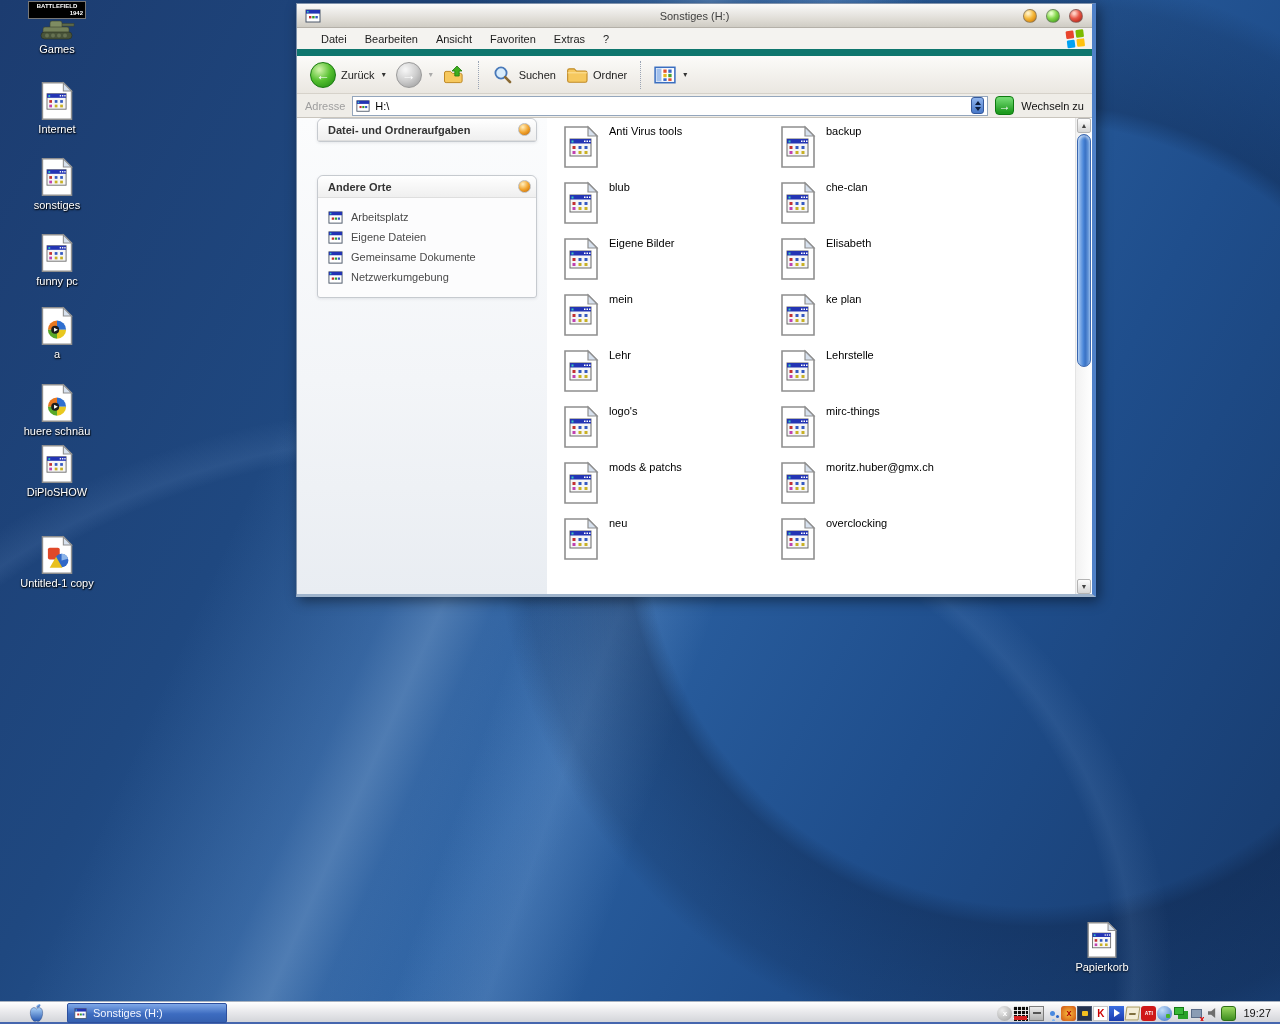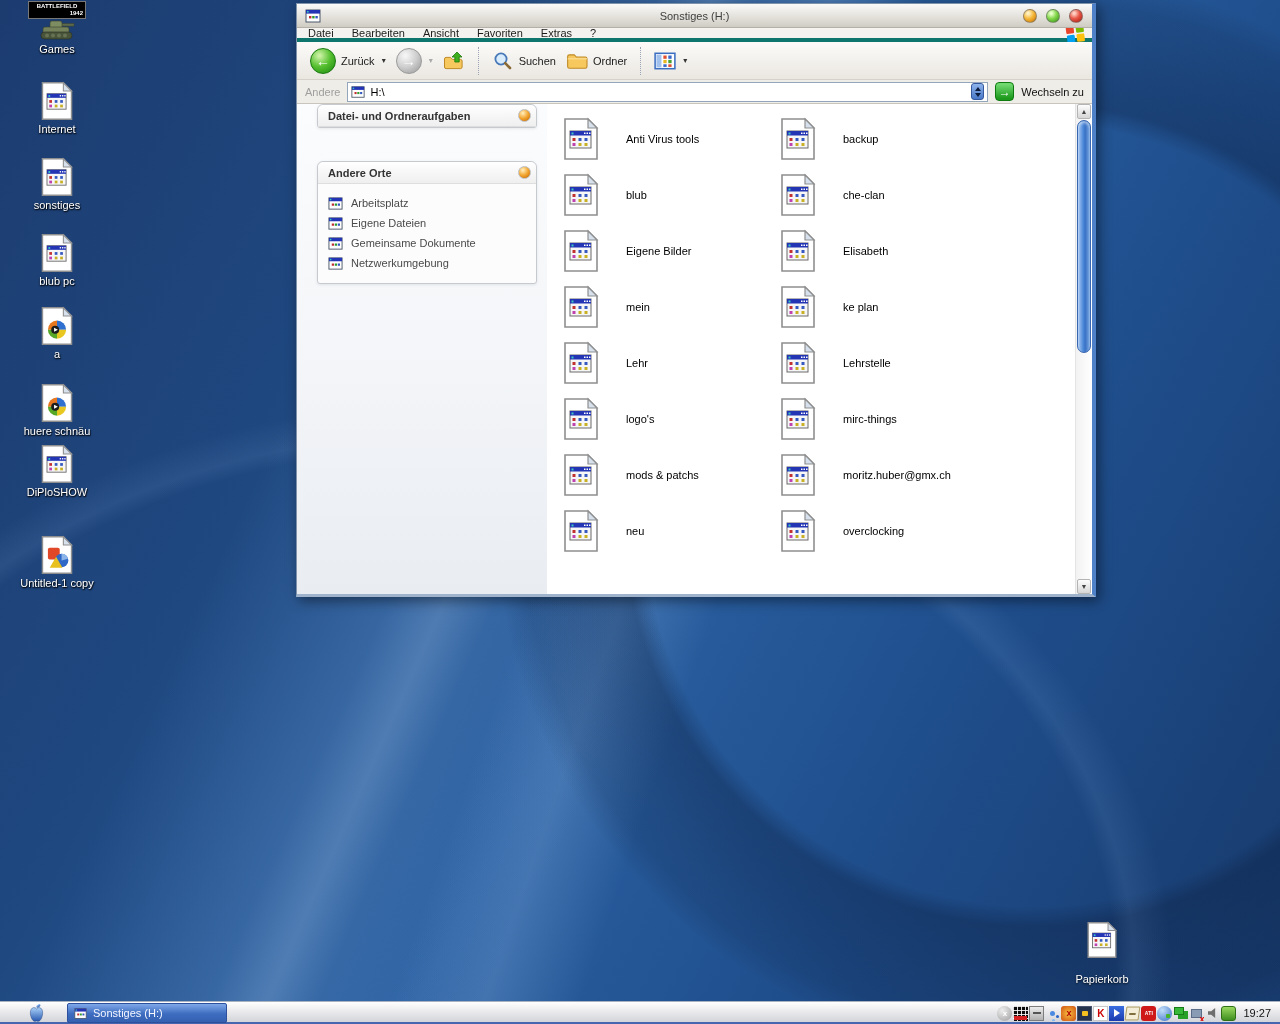--- a/index.html
+++ b/index.html
@@ -21,39 +21,39 @@
   
   .dicon{position:absolute;left:17px;width:80px;text-align:center;cursor:default}
   .dicon .dlabel{margin-top:2px;color:#fff;text-shadow:0 1px 2px rgba(0,0,0,.9),1px 1px 1px rgba(0,0,0,.7)}
   .dicon svg.big{width:34px;height:40px;display:block;margin:0 auto}
   .bf-banner{margin:0 auto;width:58px;background:#000;color:#fff;font-weight:bold;
     font-size:6px;line-height:1.15;padding:1px 2px;text-align:center;border:1px solid #777}
   .bf-banner .l2{display:block;text-align:right}
   svg.tank{width:38px;height:24px;display:block;margin:-2px auto 0}
   .dicon-bin{position:absolute;left:1062px;top:921px;width:80px;text-align:center}
   .dicon-bin svg{width:32px;height:38px;display:block;margin:0 auto}
-  .dicon-bin .dlabel{margin-top:14px;color:#fff;text-shadow:0 1px 2px rgba(0,0,0,.9)}
+  .dicon-bin .dlabel{margin-top:2px;color:#fff;text-shadow:0 1px 2px rgba(0,0,0,.9)}
 
   
   .window{position:absolute;left:296px;top:3px;width:800px;height:594px;
     display:flex;flex-direction:column;background:#ece9e2;
     border:1px solid #7f92ac;border-right:4px solid #4f81c8;border-bottom:3px solid #9fb4cc;
     box-shadow:3px 4px 12px rgba(0,0,0,.45)}
   .titlebar{height:24px;flex:none;position:relative;display:flex;align-items:center;
     background:linear-gradient(#fafafa,#dedbd4 70%,#cfccc4);border-bottom:1px solid #b4b0a8}
   .title-icon{position:absolute;left:8px;top:4px;width:16px;height:16px}
   .title-text{flex:1;text-align:center;color:#3f3f3f}
   .lights{position:absolute;right:9px;top:5px;display:flex;gap:9px}
   .light{width:14px;height:14px;border-radius:50%;border:1px solid rgba(110,110,110,.65)}
   .l-orange{background:radial-gradient(circle at 35% 28%,#fff0c0 8%,#f5b93c 45%,#d07800 92%)}
   .l-green{background:radial-gradient(circle at 35% 28%,#e6ffc8 8%,#86d84e 45%,#3a9a14 92%)}
   .l-red{background:radial-gradient(circle at 35% 28%,#ffd0c4 8%,#e85848 45%,#b01e10 92%)}
 
-  .menubar{height:14px;flex:none;display:flex;align-items:center;padding-left:2px;
-    background:#f4f3f0;border-bottom:4px solid #0f766e}
+  .menubar{height:28px;flex:none;display:flex;align-items:center;padding-left:15px;
+    background:#f4f3f0;border-bottom:7px solid #0f766e}
   .menu-item{padding:3px 9px;color:#1c1c1c}
   .winflag{margin-left:auto;margin-right:5px;width:24px;height:21px}
 
   .toolbar{height:38px;flex:none;display:flex;align-items:center;padding-left:8px;
     background:linear-gradient(#fcfbf9,#eae7e1);border-bottom:1px solid #d6d2ca;color:#1c1c1c}
   .tbtn{display:flex;align-items:center;gap:5px;padding:0 5px}
   .circle{width:26px;height:26px;border-radius:50%;display:flex;align-items:center;justify-content:center;
     color:#fff;font-size:14px;font-weight:bold}
   .c-back{background:radial-gradient(circle at 35% 28%,#c8f0a0 5%,#56c030 48%,#1e8a10 95%);border:1px solid #187a0e}
   .c-fwd{background:radial-gradient(circle at 35% 28%,#f4f4f4 5%,#cfcfcf 48%,#9a9a9a 95%);border:1px solid #9a9a9a}
@@ -87,21 +87,21 @@
   .p3 .panel-h{border-bottom:none;border-radius:6px 6px 3px 3px}
   .panel-ball{margin-left:auto;width:13px;height:13px;border-radius:50%;border:1px solid #bdbdbd}
   .b-orange{background:radial-gradient(circle at 35% 28%,#ffe8b0 5%,#f2a530 50%,#c46800 95%)}
   .b-green{background:radial-gradient(circle at 35% 28%,#e8ffc8 5%,#8cd84e 50%,#379410 95%)}
   .panel-b{padding:9px 6px 10px 10px}
   .pitem{display:flex;align-items:center;gap:8px;height:20px;color:#4a4a4a}
   .pitem svg{width:15px;height:15px;flex:none}
 
   .files{position:absolute;left:250px;right:17px;top:0;bottom:0;overflow:hidden;background:#fff;
     padding:7px 0 0 16px;display:grid;grid-template-columns:217px 217px;grid-auto-rows:56px}
-  .file{display:flex;align-items:center;gap:27px}
+  .file{display:flex;gap:10px}
   .file svg{width:36px;height:44px;flex:none}
   .flabel{color:#000}
 
   .vscroll{position:absolute;right:0;top:0;bottom:0;width:17px;border-left:1px solid #e4e4e4;
     background:linear-gradient(90deg,#f2f2f2,#ffffff)}
   .sb-btn{position:absolute;left:1px;right:1px;height:15px;border:1px solid #b4b4b4;border-radius:2px;
     background:linear-gradient(#fdfdfd,#d6d6d6);display:flex;align-items:center;justify-content:center;
     font-size:7px;color:#444}
   .sb-up{top:0}.sb-dn{bottom:0}
   .sb-thumb{position:absolute;left:1px;right:1px;top:16px;height:233px;border-radius:8px;border:1px solid #3866b0;
@@ -278,21 +278,21 @@
   <div class="dicon" style="top:157px">
     <svg class="big">
         <use href="#sym-docwin"></use>
       </svg>
     <div class="dlabel">sonstiges</div>
   </div>
   <div class="dicon" style="top:233px">
     <svg class="big">
         <use href="#sym-docwin"></use>
       </svg>
-    <div class="dlabel">blub pc</div>
+    <div class="dlabel">funny pc</div>
   </div>
   <div class="dicon" style="top:306px">
     <svg class="big">
         <use href="#sym-media"></use>
       </svg>
     <div class="dlabel">a</div>
   </div>
   <div class="dicon" style="top:383px">
     <svg class="big">
         <use href="#sym-media"></use>
@@ -374,21 +374,21 @@
       <div class="tsep"></div>
       <div class="tbtn">
         <svg class="tico">
             <use href="#sym-views"></use>
           </svg>
         <span class="caret">▾</span>
       </div>
     </div>
 
     <div class="addressbar">
-      <span class="addr-label">Andere</span>
+      <span class="addr-label">Adresse</span>
       <div class="addr-box">
         <svg>
             <use href="#sym-miniwin"></use>
           </svg>
         <span class="addr-value">H:\</span>
         <div class="addr-spin">
           <div class="tri-up"></div>
           <div class="tri-dn"></div>
         </div>
       </div>

